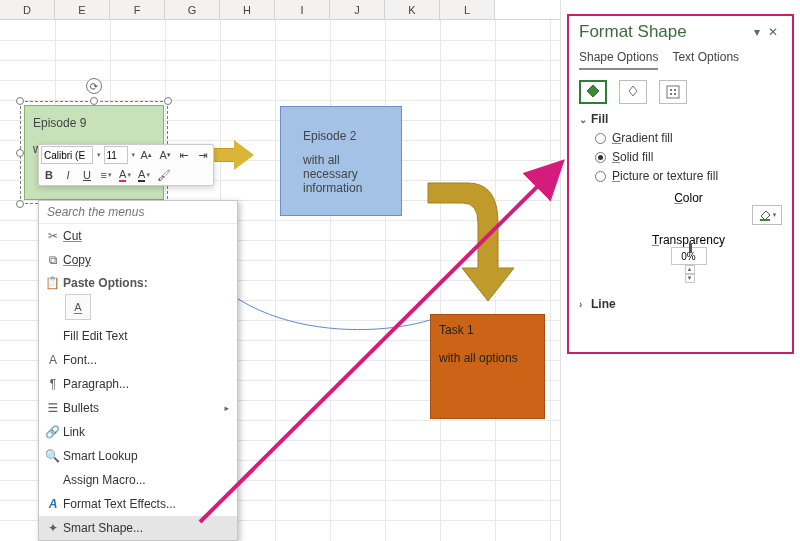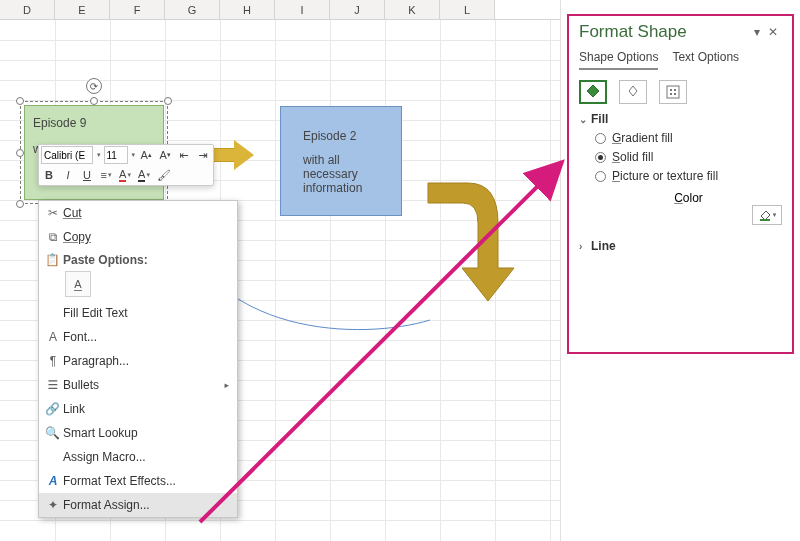--- a/index.html
+++ b/index.html
@@ -150,20 +150,24 @@
     <div>wi</div>
   </div>
 
   <div class="shape-ep2">
     <div style="margin-bottom:10px;">Episode 2</div>
     <div>with all</div>
     <div>necessary</div>
     <div>information</div>
   </div>
 
+  <div class="shape-task">
+    <div style="margin-bottom:14px;">Task 1</div>
+    <div>with all options</div>
+  </div>
 
   <div class="arrow-yellow">
     <div class="bar"></div>
       <div class="head"></div>
   </div>
 
   <div class="arrow-big">
     <svg viewBox="0 0 100 130">
       <path d="M10 10 L50 10 Q80 10 80 50 L80 95 L96 95 L70 128 L44 95 L60 95 L60 50 Q60 30 45 30 L10 30 Z" fill="#c09a2a" stroke="#a3801d" stroke-width="1"></path>
     </svg>
@@ -211,20 +215,23 @@
       </span>
     <span class="tiny-btn">
         <span style="border-bottom:2px solid #333;">A</span>
         <span class="caret-d">▾</span>
       </span>
     <span class="tiny-btn">🖌</span>
   </div>
 </div>
 
 <div class="context-menu">
+  <div class="cm-search">
+    <input placeholder="Search the menus" style="">
+  </div>
   <div class="cm-item">
     <span class="ico">✂</span>
     <span><span class="und">Cut</span></span>
   </div>
   <div class="cm-item">
     <span class="ico">⧉</span>
     <span><span class="und">Copy</span></span>
   </div>
   <div class="cm-item section-label">
     <span class="ico">📋</span>
@@ -263,21 +270,21 @@
   <div class="cm-item">
     <span class="ico"></span>
     <span>Assign Macro...</span>
   </div>
   <div class="cm-item">
     <span class="ico" style="color:#2c6fbb;font-style:italic;font-weight:700;">A</span>
     <span>Format Text Effects...</span>
   </div>
   <div class="cm-item hovered">
     <span class="ico">✦</span>
-    <span>Format Assign...</span>
+    <span>Smart Shape...</span>
   </div>
 </div>
 
 <div class="right-pane">
   <div class="pane-box">
     <div class="pane-title">
       <span>Format Shape</span>
       <span class="spacer"></span>
       <span class="pane-ctrl">▾</span>
       <span class="pane-ctrl">✕</span>
@@ -330,19 +337,30 @@
       <span class="lbl"><span class="und">C</span>olor</span>
       <span class="fill-btn">
         <svg width="14" height="14">
             <path d="M3 8 L8 3 L12 7 L7 12 Z" fill="#fff" stroke="#555"></path>
             <rect x="2" y="11" width="10" height="2" fill="#3a8a3a"></rect>
           </svg>
         <span class="caret-d">▾</span>
       </span>
     </div>
 
+    <div class="trans-row">
+      <span class="lbl"><span class="und">T</span>ransparency</span>
+      <span class="slider">
+          <span class="thumb"></span>
+        </span>
+      <input value="0%" style="">
+      <span class="spin-btns">
+        <span>▲</span>
+        <span>▼</span>
+      </span>
+    </div>
 
     <div class="section-hdr" style="margin-top:14px">
       <span class="chev">›</span>
       <span>Line</span>
     </div>
   </div>
 </div>
 
 </body></html>

